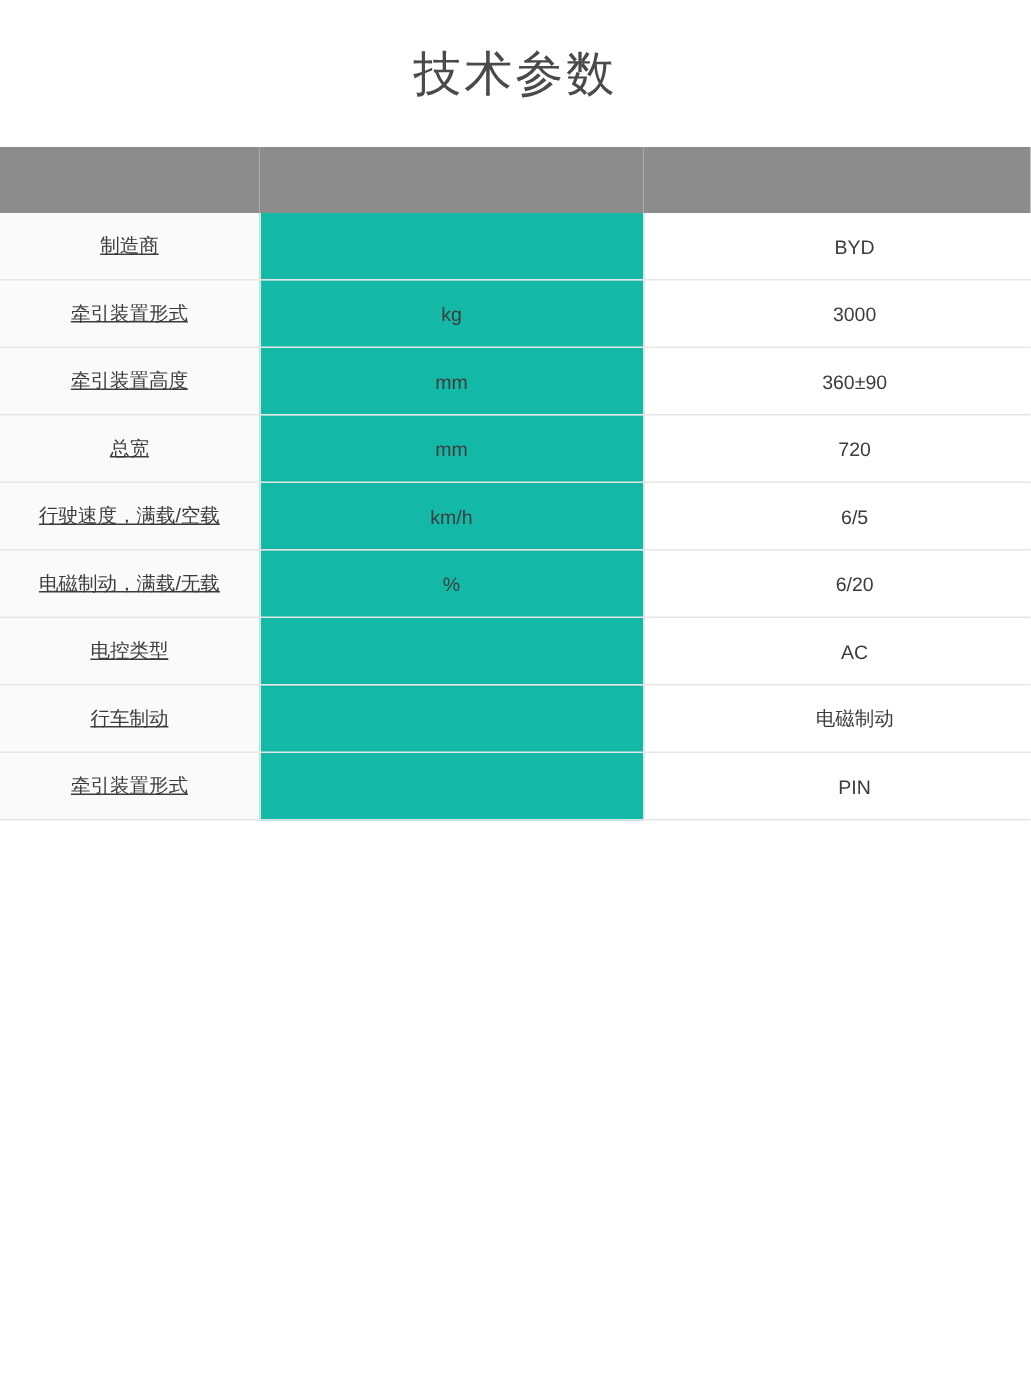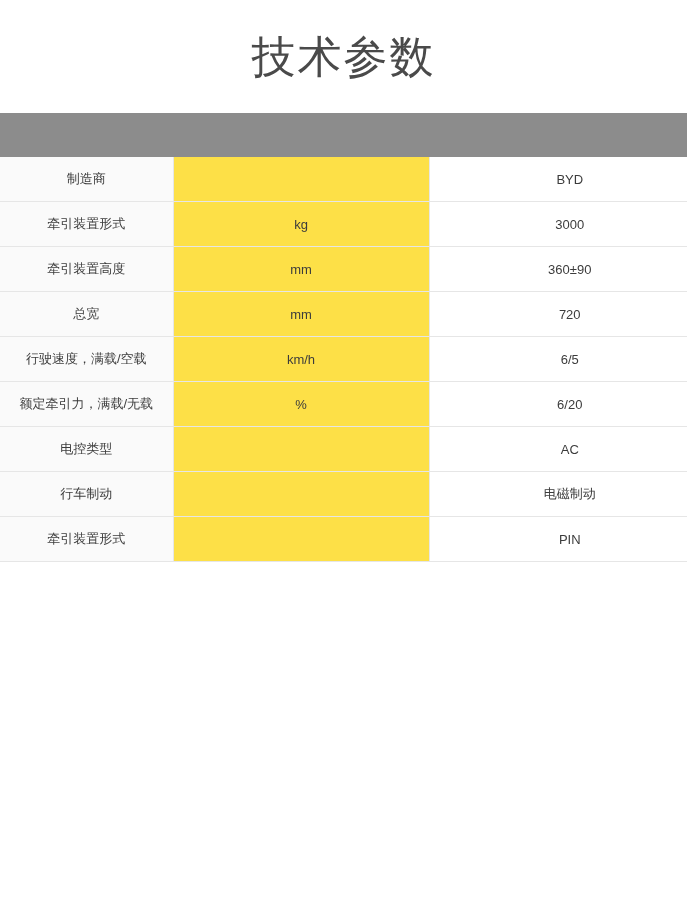--- a/index.html
+++ b/index.html
@@ -15,21 +15,21 @@
     overflow: hidden;
   }
   .page {
     width: 687px;
     height: 915px;
     position: relative;
     box-sizing: border-box;
   }
   .page-title {
     text-align: center;
-    font-size: 44px;
+    font-size: 32px;
     font-weight: normal;
     color: #4a4a4a;
     letter-spacing: 2px;
     margin: 0;
     padding-top: 28px;
     padding-bottom: 26px;
     font-family: Liberation Serif, serif;
   }
   table.spec-table {
     width: 687px;
@@ -48,24 +48,25 @@
     text-align: center;
     vertical-align: middle;
     color: #3c3c3c;
     font-size: 13px;
     padding: 0;
   }
   td.col-name {
     width: 173px;
     background: #fafafa;
     border-right: 1px solid #e6e6e6;
+    text-decoration: underline;
   }
   td.col-unit {
     width: 256px;
-    background: #fde047;
+    background: #14b8a6;
     border-right: 1px solid #e6e6e6;
   }
   td.col-value {
     width: 281px;
     background: #ffffff;
   }
   tr.header-row td.col-name,
   tr.header-row td.col-unit,
   tr.header-row td.col-value {
     background: #8c8c8c;
@@ -104,21 +105,21 @@
         <td class="col-name">总宽</td>
         <td class="col-unit">mm</td>
         <td class="col-value">720</td>
       </tr>
       <tr>
         <td class="col-name">行驶速度，满载/空载</td>
         <td class="col-unit">km/h</td>
         <td class="col-value">6/5</td>
       </tr>
       <tr>
-        <td class="col-name">额定牵引力，满载/无载</td>
+        <td class="col-name">电磁制动，满载/无载</td>
         <td class="col-unit">%</td>
         <td class="col-value">6/20</td>
       </tr>
       <tr>
         <td class="col-name">电控类型</td>
         <td class="col-unit"></td>
         <td class="col-value">AC</td>
       </tr>
       <tr>
         <td class="col-name">行车制动</td>

